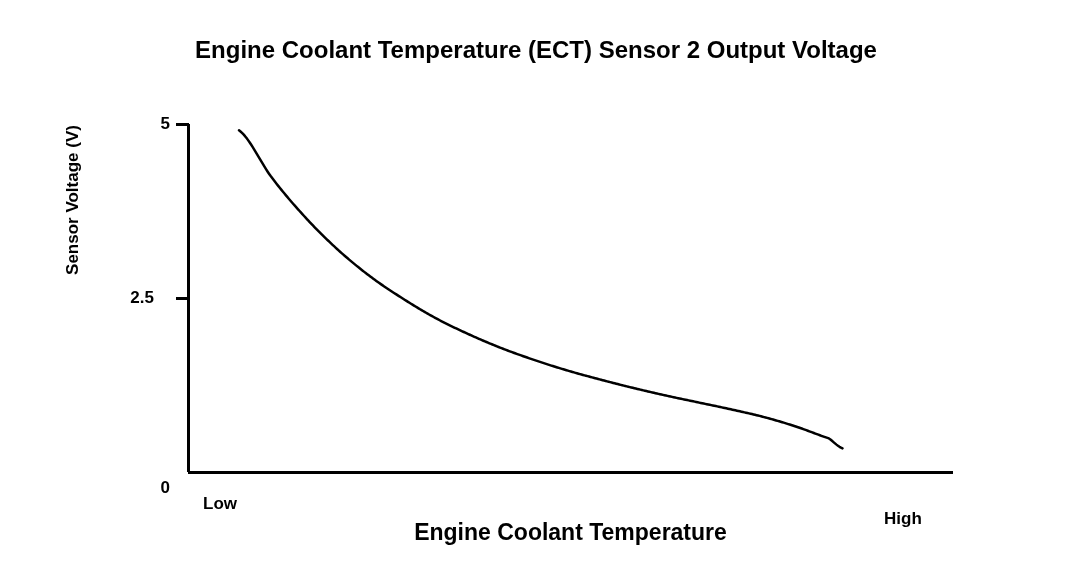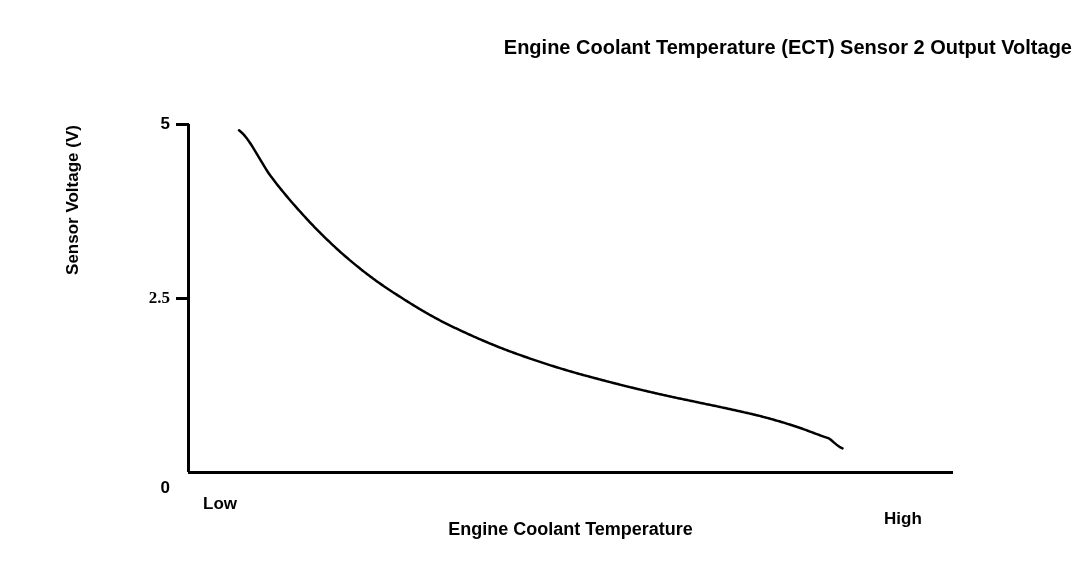--- a/index.html
+++ b/index.html
@@ -20,22 +20,22 @@
     left: 0;
     top: 0;
     width: 1072px;
     height: 566px;
   }
   .chart-title {
     position: absolute;
     left: 0;
     top: 36px;
     width: 1072px;
-    text-align: right;
-    font-size: 20px;
+    text-align: center;
+    font-size: 24px;
     font-weight: bold;
     letter-spacing: 0px;
     color: #000000;
     white-space: nowrap;
   }
   .y-axis-title {
     position: absolute;
     left: -42px;
     top: 190px;
     width: 230px;
@@ -46,35 +46,35 @@
     transform-origin: center center;
     color: #000000;
     white-space: nowrap;
   }
   .x-axis-title {
     position: absolute;
     left: 188px;
     top: 519px;
     width: 765px;
     text-align: center;
-    font-size: 18px;
+    font-size: 23px;
     font-weight: bold;
     color: #000000;
     white-space: nowrap;
   }
   .tick-label {
     position: absolute;
     text-align: right;
     font-size: 17px;
     font-weight: bold;
     color: #000000;
     white-space: nowrap;
   }
   .tick-label.t5   { left: 110px; top: 114px;  width: 60px; }
-  .tick-label.t25  { left: 110px; top: 288px;  width: 60px; font-family: Liberation Serif, serif; }
+  .tick-label.t25  { left: 94px; top: 288px;  width: 60px; }
   .tick-label.t0   { left: 110px; top: 478px;  width: 60px; }
   .cat-label {
     position: absolute;
     font-size: 17px;
     font-weight: bold;
     color: #000000;
     white-space: nowrap;
   }
   .cat-label.low  { left: 203px; top: 494px; }
   .cat-label.high { left: 884px; top: 509px; }

